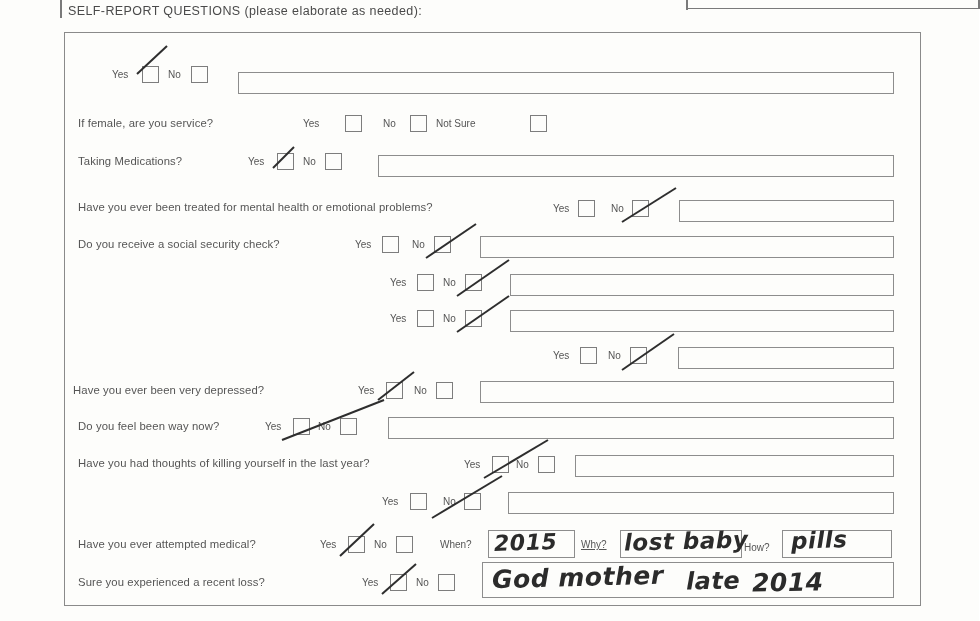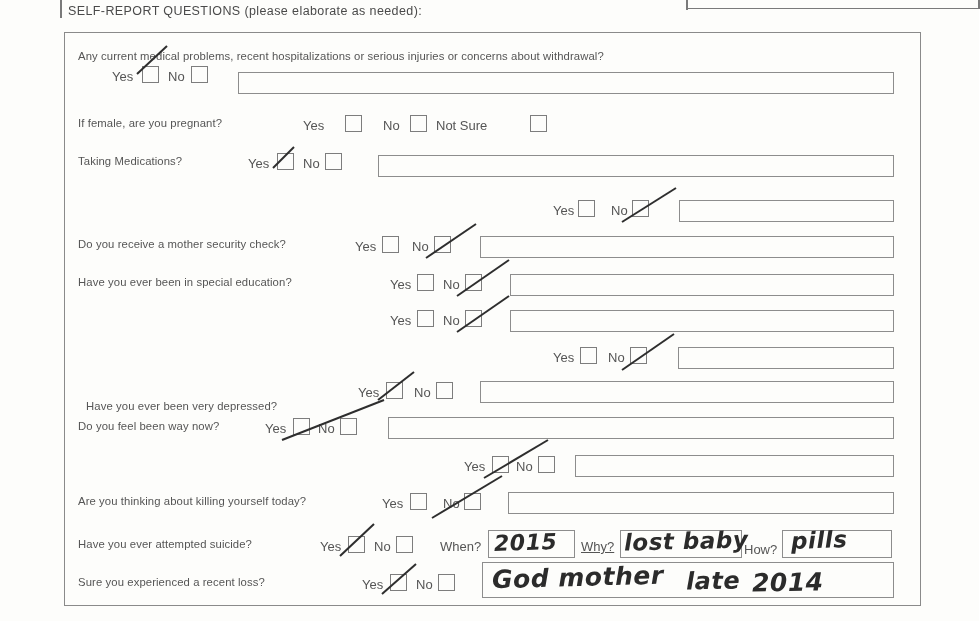--- a/index.html
+++ b/index.html
@@ -41,21 +41,21 @@
   }
   .q-text {
     position: absolute;
     font-size: 11.3px;
     color: #555;
     white-space: nowrap;
     letter-spacing: 0.1px;
   }
   .opt {
     position: absolute;
-    font-size: 13px;
+    font-size: 10px;
     color: #555;
     white-space: nowrap;
   }
   .chk {
     position: absolute;
     width: 15px;
     height: 15px;
     border: 1px solid #7d7d7d;
     background: transparent;
   }
@@ -91,76 +91,75 @@
 
   <div class="frame-line" style="left:60px; top:0px; width:2px; height:18px;"></div>
   <div class="frame-line" style="left:686px; top:0px; width:2px; height:10px;"></div>
   <div class="frame-line" style="left:686px; top:8px; width:294px; height:1px;"></div>
   <div class="frame-line" style="left:978px; top:0px; width:2px; height:9px;"></div>
 
   <div class="section-title blur" style="left:68px; top:4px;">SELF-REPORT QUESTIONS (please elaborate as needed):</div>
 
   <div class="box-outline" style="left:64px; top:32px; width:855px; height:572px;"></div>
 
-  <div class="q-text blur" style="left:78px; top:50px;">Any current medical problems, recent hospitalizations or serious injuries or concerns about withdrawal?</div>
   <div class="opt" style="left:112px; top:69px;">Yes</div>
   <div class="chk" style="left:142px; top:66px;"></div>
   <div class="opt" style="left:168px; top:69px;">No</div>
   <div class="chk" style="left:191px; top:66px;"></div>
   <div class="field" style="left:238px; top:72px; width:654px; height:20px;"></div>
   <div class="pen" style="left:135px; top:44px;">
     <svg width="40" height="32">
         <path d="M2 30 L32 2" stroke="#2e2e2e" stroke-width="2" fill="none"></path>
       </svg>
   </div>
 
-  <div class="q-text blur" style="left:78px; top:117px;">If female, are you pregnant?</div>
+  <div class="q-text blur" style="left:78px; top:117px;">If female, are you service?</div>
   <div class="opt" style="left:303px; top:118px;">Yes</div>
   <div class="chk" style="left:345px; top:115px;"></div>
   <div class="opt" style="left:383px; top:118px;">No</div>
   <div class="chk" style="left:410px; top:115px;"></div>
   <div class="opt" style="left:436px; top:118px;">Not Sure</div>
   <div class="chk" style="left:530px; top:115px;"></div>
 
   <div class="q-text blur" style="left:78px; top:155px;">Taking Medications?</div>
   <div class="opt" style="left:248px; top:156px;">Yes</div>
   <div class="chk" style="left:277px; top:153px;"></div>
   <div class="opt" style="left:303px; top:156px;">No</div>
   <div class="chk" style="left:325px; top:153px;"></div>
   <div class="field" style="left:378px; top:155px; width:514px; height:20px;"></div>
   <div class="pen" style="left:272px; top:146px;">
     <svg width="26" height="24">
         <path d="M1 22 L22 1" stroke="#2e2e2e" stroke-width="2" fill="none"></path>
       </svg>
   </div>
 
+  <div class="q-text blur" style="left:78px; top:201px;">Have you ever been treated for mental health or emotional problems?</div>
   <div class="opt" style="left:553px; top:203px;">Yes</div>
   <div class="chk" style="left:578px; top:200px;"></div>
   <div class="opt" style="left:611px; top:203px;">No</div>
   <div class="chk" style="left:632px; top:200px;"></div>
   <div class="field" style="left:679px; top:200px; width:213px; height:20px;"></div>
   <div class="pen" style="left:620px; top:186px;">
     <svg width="62" height="40">
         <path d="M2 36 L56 2" stroke="#2e2e2e" stroke-width="2" fill="none"></path>
       </svg>
   </div>
 
-  <div class="q-text blur" style="left:78px; top:238px;">Do you receive a mother security check?</div>
+  <div class="q-text blur" style="left:78px; top:238px;">Do you receive a social security check?</div>
   <div class="opt" style="left:355px; top:239px;">Yes</div>
   <div class="chk" style="left:382px; top:236px;"></div>
   <div class="opt" style="left:412px; top:239px;">No</div>
   <div class="chk" style="left:434px; top:236px;"></div>
   <div class="field" style="left:480px; top:236px; width:412px; height:20px;"></div>
   <div class="pen" style="left:424px; top:222px;">
     <svg width="58" height="40">
         <path d="M2 36 L52 2" stroke="#2e2e2e" stroke-width="2" fill="none"></path>
       </svg>
   </div>
 
-  <div class="q-text blur" style="left:78px; top:276px;">Have you ever been in special education?</div>
   <div class="opt" style="left:390px; top:277px;">Yes</div>
   <div class="chk" style="left:417px; top:274px;"></div>
   <div class="opt" style="left:443px; top:277px;">No</div>
   <div class="chk" style="left:465px; top:274px;"></div>
   <div class="field" style="left:510px; top:274px; width:382px; height:20px;"></div>
   <div class="pen" style="left:455px; top:258px;">
     <svg width="60" height="42">
         <path d="M2 38 L54 2" stroke="#2e2e2e" stroke-width="2" fill="none"></path>
       </svg>
   </div>
@@ -180,21 +179,21 @@
   <div class="chk" style="left:580px; top:347px;"></div>
   <div class="opt" style="left:608px; top:350px;">No</div>
   <div class="chk" style="left:630px; top:347px;"></div>
   <div class="field" style="left:678px; top:347px; width:214px; height:20px;"></div>
   <div class="pen" style="left:620px; top:332px;">
     <svg width="60" height="42">
         <path d="M2 38 L54 2" stroke="#2e2e2e" stroke-width="2" fill="none"></path>
       </svg>
   </div>
 
-  <div class="q-text blur" style="left:86px; top:384px;margin-top:16px;">Have you ever been very depressed?</div>
+  <div class="q-text blur" style="left:73px; top:384px;">Have you ever been very depressed?</div>
   <div class="opt" style="left:358px; top:385px;">Yes</div>
   <div class="chk" style="left:386px; top:382px;"></div>
   <div class="opt" style="left:414px; top:385px;">No</div>
   <div class="chk" style="left:436px; top:382px;"></div>
   <div class="field" style="left:480px; top:381px; width:412px; height:20px;"></div>
   <div class="pen" style="left:376px; top:370px;">
     <svg width="44" height="34">
         <path d="M2 30 L38 2" stroke="#2e2e2e" stroke-width="2" fill="none"></path>
       </svg>
   </div>
@@ -204,44 +203,44 @@
   <div class="chk" style="left:293px; top:418px;"></div>
   <div class="opt" style="left:318px; top:421px;">No</div>
   <div class="chk" style="left:340px; top:418px;"></div>
   <div class="field" style="left:388px; top:417px; width:504px; height:20px;"></div>
   <div class="pen" style="left:280px; top:398px;">
     <svg width="110" height="46">
         <path d="M2 42 L104 2" stroke="#2e2e2e" stroke-width="2" fill="none"></path>
       </svg>
   </div>
 
+  <div class="q-text blur" style="left:78px; top:457px;">Have you had thoughts of killing yourself in the last year?</div>
   <div class="opt" style="left:464px; top:459px;">Yes</div>
   <div class="chk" style="left:492px; top:456px;"></div>
   <div class="opt" style="left:516px; top:459px;">No</div>
   <div class="chk" style="left:538px; top:456px;"></div>
   <div class="field" style="left:575px; top:455px; width:317px; height:20px;"></div>
   <div class="pen" style="left:482px; top:438px;">
     <svg width="72" height="44">
         <path d="M2 40 L66 2" stroke="#2e2e2e" stroke-width="2" fill="none"></path>
       </svg>
   </div>
 
-  <div class="q-text blur" style="left:78px; top:495px;">Are you thinking about killing yourself today?</div>
   <div class="opt" style="left:382px; top:496px;">Yes</div>
   <div class="chk" style="left:410px; top:493px;"></div>
   <div class="opt" style="left:443px; top:496px;">No</div>
   <div class="chk" style="left:464px; top:493px;"></div>
   <div class="field" style="left:508px; top:492px; width:384px; height:20px;"></div>
   <div class="pen" style="left:430px; top:474px;">
     <svg width="78" height="48">
         <path d="M2 44 L72 2" stroke="#2e2e2e" stroke-width="2" fill="none"></path>
       </svg>
   </div>
 
-  <div class="q-text blur" style="left:78px; top:538px;">Have you ever attempted suicide?</div>
+  <div class="q-text blur" style="left:78px; top:538px;">Have you ever attempted medical?</div>
   <div class="opt" style="left:320px; top:539px;">Yes</div>
   <div class="chk" style="left:348px; top:536px;"></div>
   <div class="opt" style="left:374px; top:539px;">No</div>
   <div class="chk" style="left:396px; top:536px;"></div>
   <div class="opt" style="left:440px; top:539px;">When?</div>
   <div class="field" style="left:488px; top:530px; width:85px; height:26px;"></div>
   <div class="opt" style="left:581px; top:539px;text-decoration:underline;">Why?</div>
   <div class="field" style="left:620px; top:530px; width:120px; height:26px;"></div>
   <div class="opt" style="left:744px; top:542px;">How?</div>
   <div class="field" style="left:782px; top:530px; width:108px; height:26px;"></div>

